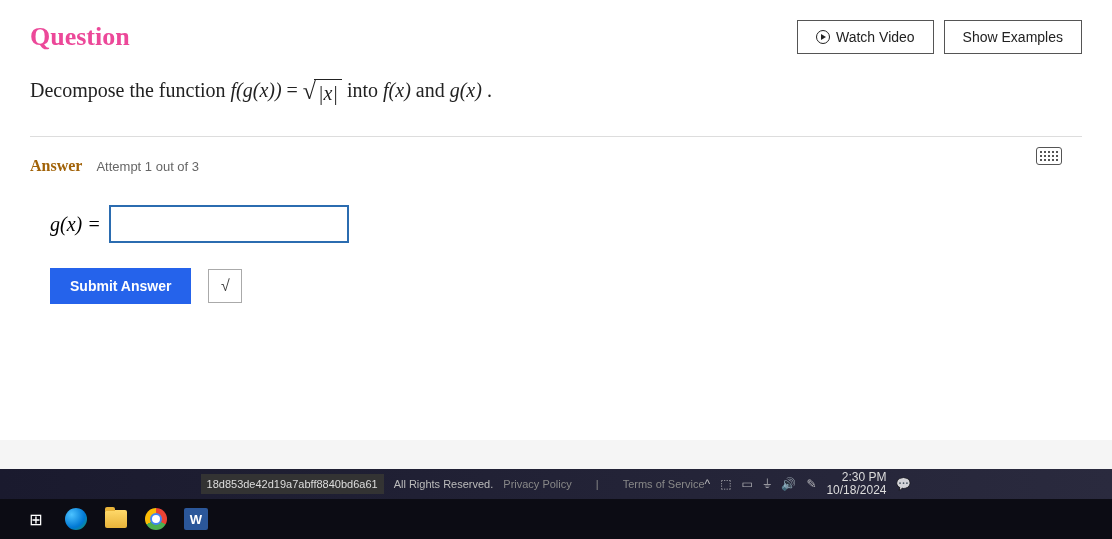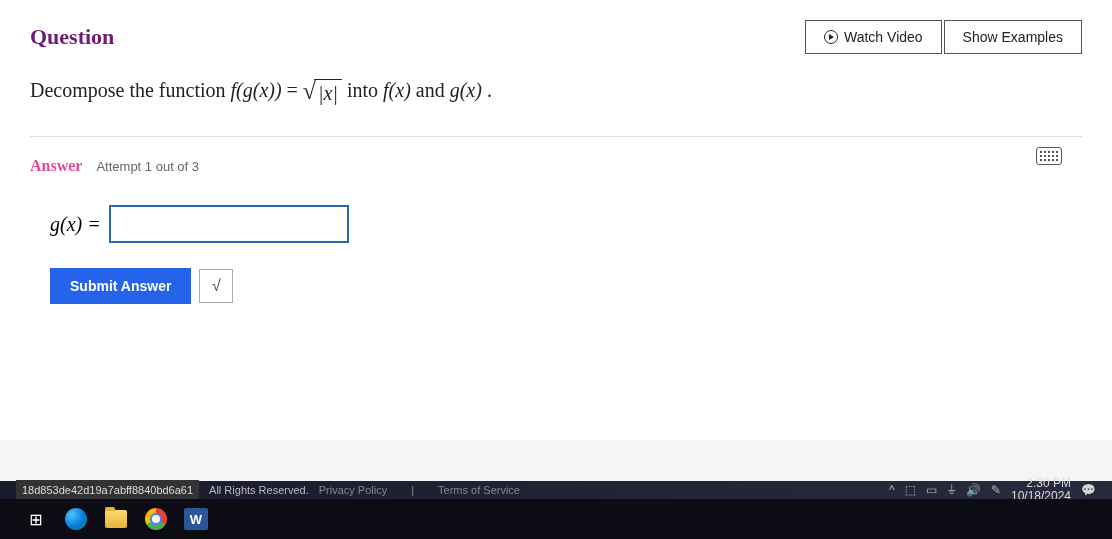--- a/index.html
+++ b/index.html
@@ -17,27 +17,27 @@
       height: 440px;
       position: relative;
     }
     .header-row {
       display: flex;
       justify-content: space-between;
       align-items: center;
       margin-bottom: 25px;
     }
     .question-title {
-      font-size: 22px;
+      font-size: 26px;
       font-weight: bold;
-      color: #701a75;
+      color: #ec4899;
     }
     .header-buttons {
       display: flex;
-      gap: 2px;
+      gap: 10px;
     }
     .btn-outline {
       background: #fff;
       border: 1px solid #555;
       padding: 8px 18px;
       font-size: 14px;
       font-family: Arial, sans-serif;
       cursor: pointer;
       display: flex;
       align-items: center;
@@ -89,21 +89,21 @@
     }
     .answer-header {
       display: flex;
       align-items: baseline;
       gap: 14px;
       margin-bottom: 30px;
     }
     .answer-label {
       font-weight: bold;
       font-size: 16px;
-      color: #ec4899;
+      color: #a16207;
       text-align: center;
     }
     .attempt-text {
       font-size: 13px;
       color: #666;
       font-family: Arial, sans-serif;
     }
     .keyboard-icon {
       position: absolute;
       right: 20px;
@@ -141,21 +141,21 @@
       border: 1px solid #999;
       padding: 4px 8px;
       font-size: 16px;
       font-family: 'Times New Roman', serif;
     }
     .math-input.active {
       border: 2px solid #2b6cb0;
     }
     .submit-row {
       display: flex;
-      gap: 8px;
+      gap: 17px;
       align-items: center;
       margin-left: 20px;
     }
     .submit-btn {
       background: #2563eb;
       color: #fff;
       border: none;
       padding: 10px 20px;
       font-size: 14px;
       font-family: Arial, sans-serif;
@@ -172,29 +172,29 @@
       align-items: center;
       justify-content: center;
       font-size: 16px;
       color: #444;
     }
     .footer-bar {
       position: absolute;
       bottom: 40px;
       left: 0;
       right: 0;
-      height: 18px;
+      height: 30px;
       background: linear-gradient(to right, #1a1a2e, #2a2a3e);
       color: #bbb;
       font-size: 11px;
       font-family: Arial, sans-serif;
       display: flex;
       align-items: center;
-      padding: 0 16px;
-      justify-content: space-between;
+      padding: 0 6px;
+      justify-content: center;
     }
     .footer-left {
       display: flex;
       align-items: center;
       gap: 10px;
     }
     .hash {
       background: #333;
       color: #ddd;
       padding: 4px 6px;

